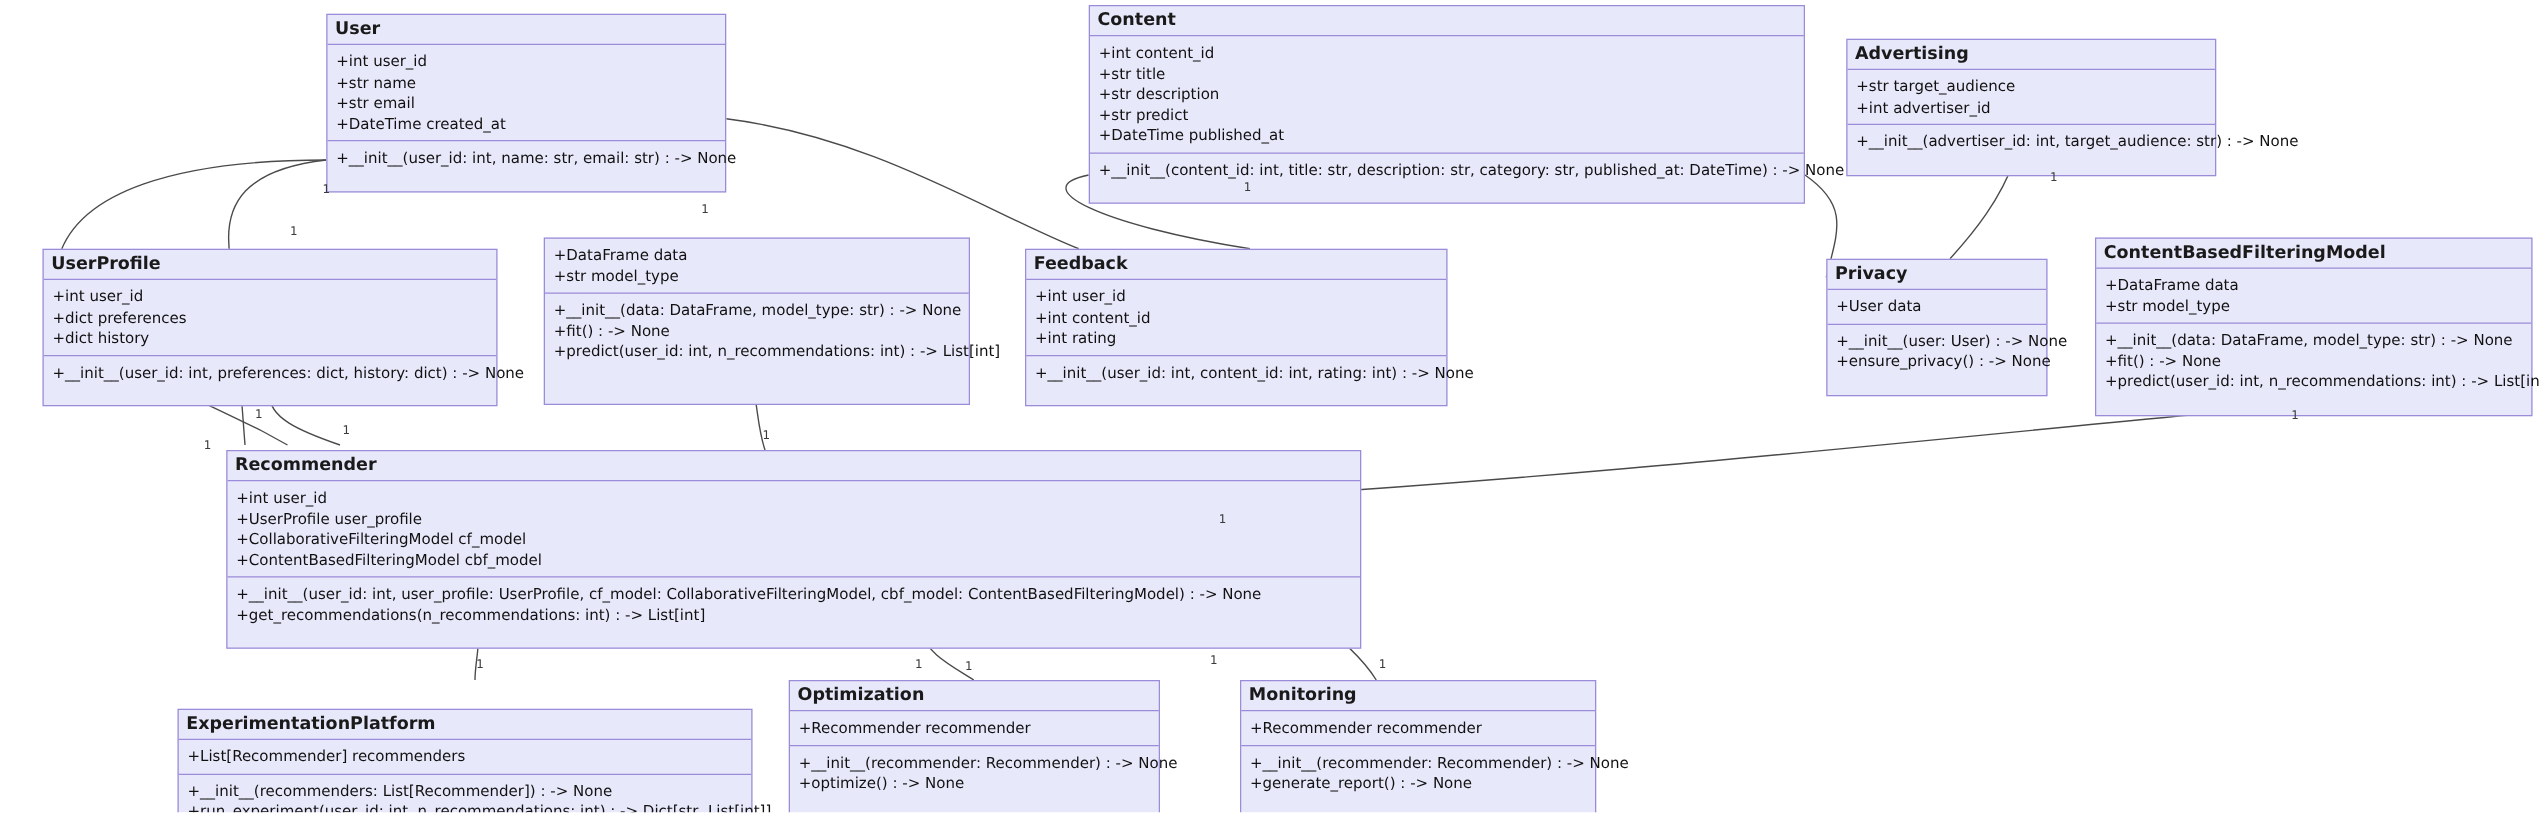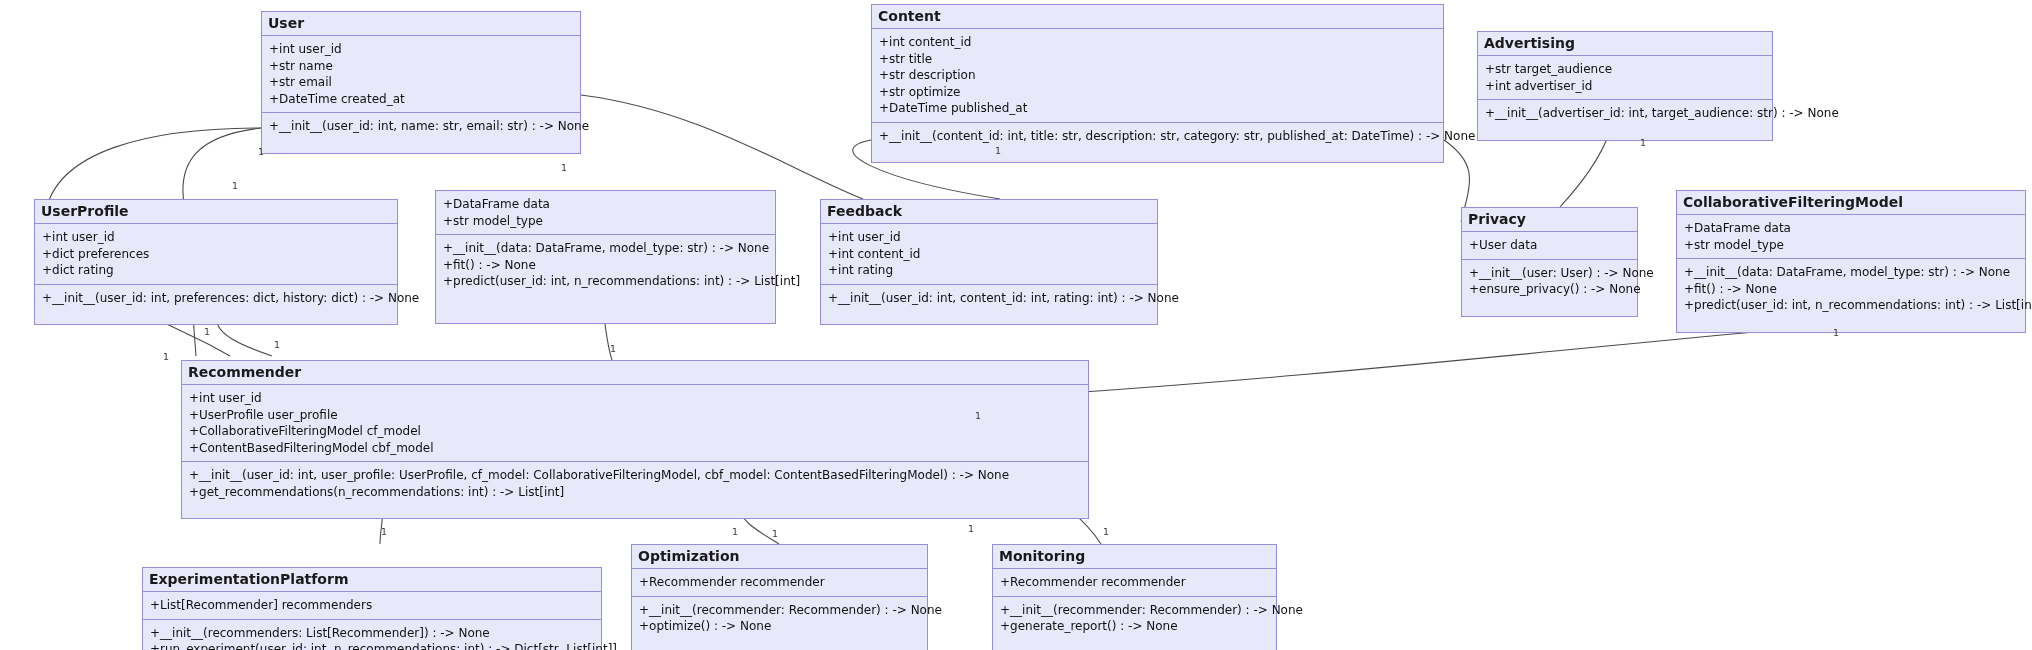--- a/index.html
+++ b/index.html
@@ -93,21 +93,21 @@
         <div class="uml-methods">
           <div class="uml-row">+__init__(user_id: int, name: str, email: str) : -&gt; None</div>
         </div>
       </div>
       <div class="uml-class" style="left: 871px; top: 4px; width: 573px; min-height: 152px;">
         <div class="uml-title">Content</div>
         <div class="uml-attrs">
           <div class="uml-row">+int content_id</div>
           <div class="uml-row">+str title</div>
           <div class="uml-row">+str description</div>
-          <div class="uml-row">+str optimize</div>
+          <div class="uml-row">+str predict</div>
           <div class="uml-row">+DateTime published_at</div>
         </div>
         <div class="uml-methods">
           <div class="uml-row">+__init__(content_id: int, title: str, description: str, category: str, published_at: DateTime) : -&gt; None</div>
         </div>
       </div>
       <div class="uml-class" style="left: 1477px; top: 31px; width: 296px; min-height: 96px;">
         <div class="uml-title">Advertising</div>
         <div class="uml-attrs">
           <div class="uml-row">+str target_audience</div>
@@ -115,21 +115,21 @@
         </div>
         <div class="uml-methods">
           <div class="uml-row">+__init__(advertiser_id: int, target_audience: str) : -&gt; None</div>
         </div>
       </div>
       <div class="uml-class" style="left: 34px; top: 199px; width: 364px; min-height: 116px;">
         <div class="uml-title">UserProfile</div>
         <div class="uml-attrs">
           <div class="uml-row">+int user_id</div>
           <div class="uml-row">+dict preferences</div>
-          <div class="uml-row">+dict rating</div>
+          <div class="uml-row">+dict history</div>
         </div>
         <div class="uml-methods">
           <div class="uml-row">+__init__(user_id: int, preferences: dict, history: dict) : -&gt; None</div>
         </div>
       </div>
       <div class="uml-class" style="left: 435px; top: 190px; width: 341px; min-height: 134px;">
         <div class="uml-attrs">
           <div class="uml-row">+DataFrame data</div>
           <div class="uml-row">+str model_type</div>
         </div>
@@ -154,21 +154,21 @@
         <div class="uml-title">Privacy</div>
         <div class="uml-attrs">
           <div class="uml-row">+User data</div>
         </div>
         <div class="uml-methods">
           <div class="uml-row">+__init__(user: User) : -&gt; None</div>
           <div class="uml-row">+ensure_privacy() : -&gt; None</div>
         </div>
       </div>
       <div class="uml-class" style="left: 1676px; top: 190px; width: 350px; min-height: 134px;">
-        <div class="uml-title">CollaborativeFilteringModel</div>
+        <div class="uml-title">ContentBasedFilteringModel</div>
         <div class="uml-attrs">
           <div class="uml-row">+DataFrame data</div>
           <div class="uml-row">+str model_type</div>
         </div>
         <div class="uml-methods">
           <div class="uml-row">+__init__(data: DataFrame, model_type: str) : -&gt; None</div>
           <div class="uml-row">+fit() : -&gt; None</div>
           <div class="uml-row">+predict(user_id: int, n_recommendations: int) : -&gt; List[int]</div>
         </div>
       </div>

